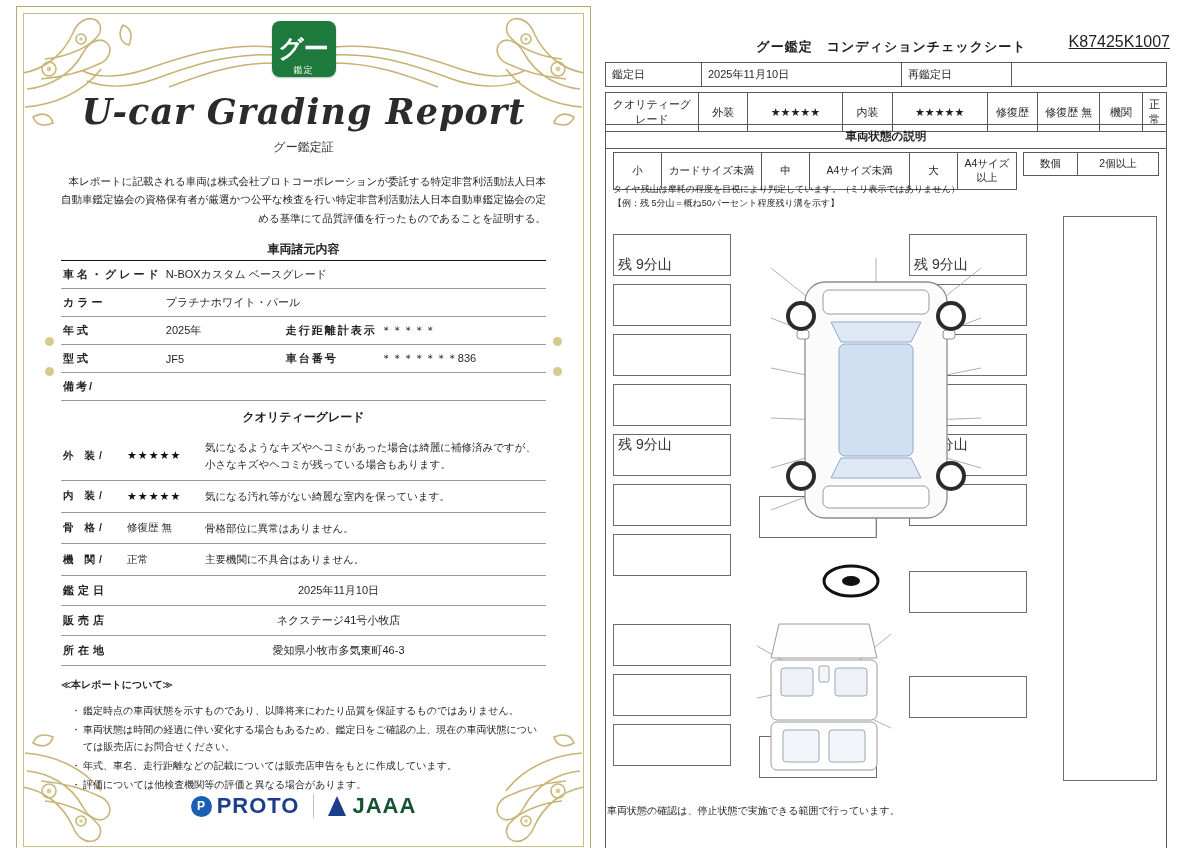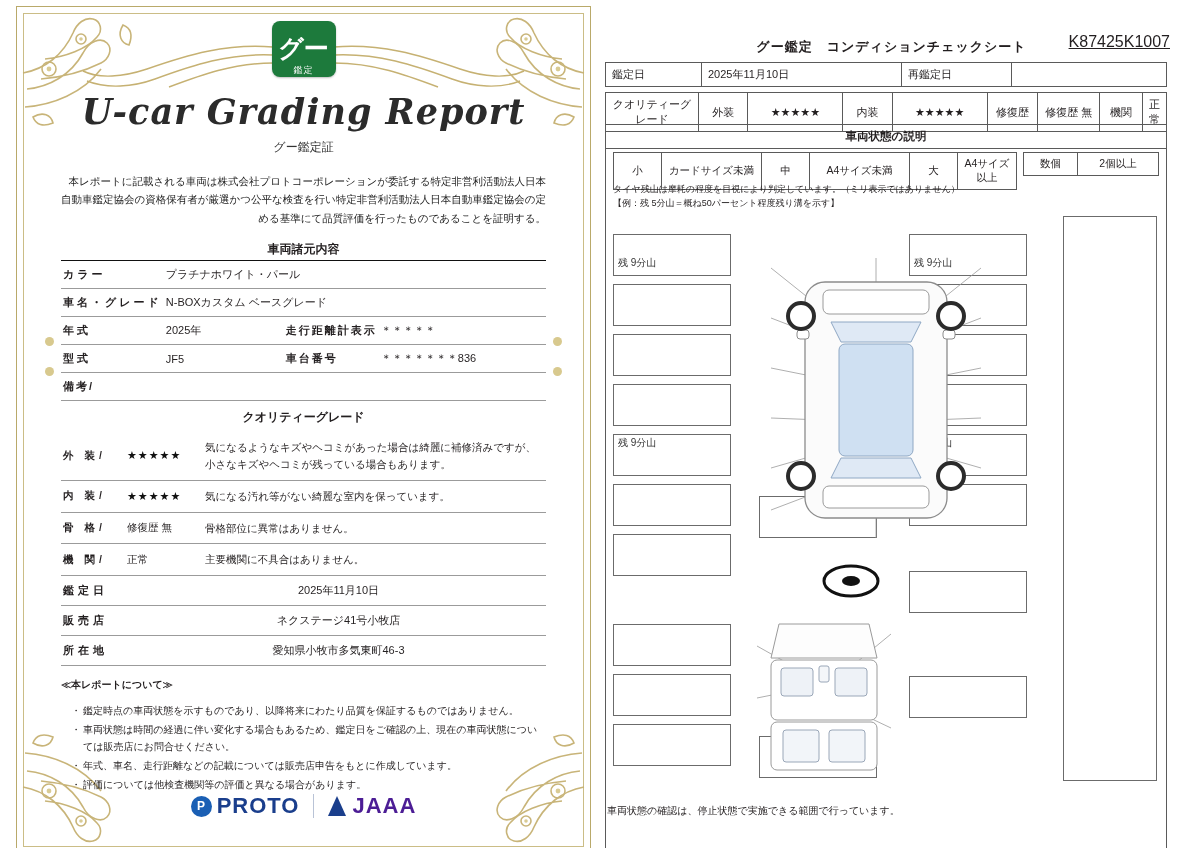--- a/index.html
+++ b/index.html
@@ -99,21 +99,21 @@
   .proto { display:flex; align-items:center; gap:5px; }
   .proto-mark {
     width:21px; height:21px; border-radius:50%;
     background:#1a5fb4; color:#fff; font-size:12px; font-weight:700;
     display:flex; align-items:center; justify-content:center;
   }
   .proto-text { font-size:22px; font-weight:700; color:#1a3e8c; letter-spacing:1px; }
   .divider-v { width:1px; height:24px; background:#b9c3d6; }
   .jaaa { display:flex; align-items:center; gap:6px; }
   .jaaa-mark { width:0;height:0;border-left:9px solid transparent;border-right:9px solid transparent;border-bottom:20px solid #1a3e8c; }
-  .jaaa-text { font-size:22px; font-weight:700; color:#4c1d95; letter-spacing:1px; }
+  .jaaa-text { font-size:22px; font-weight:700; color:#14532d; letter-spacing:1px; }
 
   
   .right { position:relative; width:585px; height:848px; margin:6px 0 0 8px; }
   .sheet-title {
     position:absolute; top:32px; left:0; right:0; text-align:center;
     font-size:13px; font-weight:700; letter-spacing:1px;
   }
   .sheet-code { position:absolute; top:27px; right:14px; font-size:16px;text-decoration:underline; }
 
   .rtable { border-collapse:collapse; font-size:11px; }
@@ -139,21 +139,21 @@
   #tbl-qty { position:absolute; top:146px; left:424px; width:136px; }
   #tbl-qty td { height:22px; text-align:center; font-size:10.5px; }
 
   .tire-note { position:absolute; top:177px; left:14px; font-size:9px; line-height:1.5; }
 
   
   .diagram { position:absolute; top:210px; left:10px; width:554px; height:570px; }
   .cell {
     position:absolute; border:1px solid #6b6b6b; background:#fff;
   }
-  .cell-lbl { font-size:10px; padding:2px 3px; color:#333; }
+  .cell-lbl { font-size:14px; padding:2px 3px; color:#333; }
   .tall-box { position:absolute; right:6px; top:0; width:94px; height:565px; border:1px solid #6b6b6b; }
 
   .carwrap { position:absolute; left:152px; top:22px; width:230px; height:330px; }
   .footer-note { position:absolute; bottom:36px; left:8px; font-size:10px; }
 </style>
 </head>
 <body>
 
 <div class="page">
 
@@ -240,26 +240,26 @@
 
     <div class="body-wrap">
       <div class="intro">本レポートに記載される車両は株式会社プロトコーポレーションが委託する特定非営利活動法人日本自動車鑑定協会の資格保有者が厳選かつ公平な検査を行い特定非営利活動法人日本自動車鑑定協会の定める基準にて品質評価を行ったものであることを証明する。</div>
 
       <div class="sec-title">車両諸元内容</div>
       <div class="rule"></div>
 
       <table class="spec">
         <tbody>
             <tr>
+          <td class="lbl">車名・グレード</td>
+          <td class="val" colspan="3">N-BOXカスタム  ベースグレード</td>
+        </tr>
+        <tr>
           <td class="lbl">カラー</td>
           <td class="val" colspan="3">プラチナホワイト・パール</td>
-        </tr>
-        <tr>
-          <td class="lbl">車名・グレード</td>
-          <td class="val" colspan="3">N-BOXカスタム  ベースグレード</td>
         </tr>
         <tr>
           <td class="lbl">年式</td>
           <td class="val" style="width:120px">2025年</td>
           <td class="lbl2">走行距離計表示</td>
           <td class="val">＊＊＊＊＊</td>
         </tr>
         <tr>
           <td class="lbl">型式</td>
           <td class="val" style="width:120px">JF5</td>

